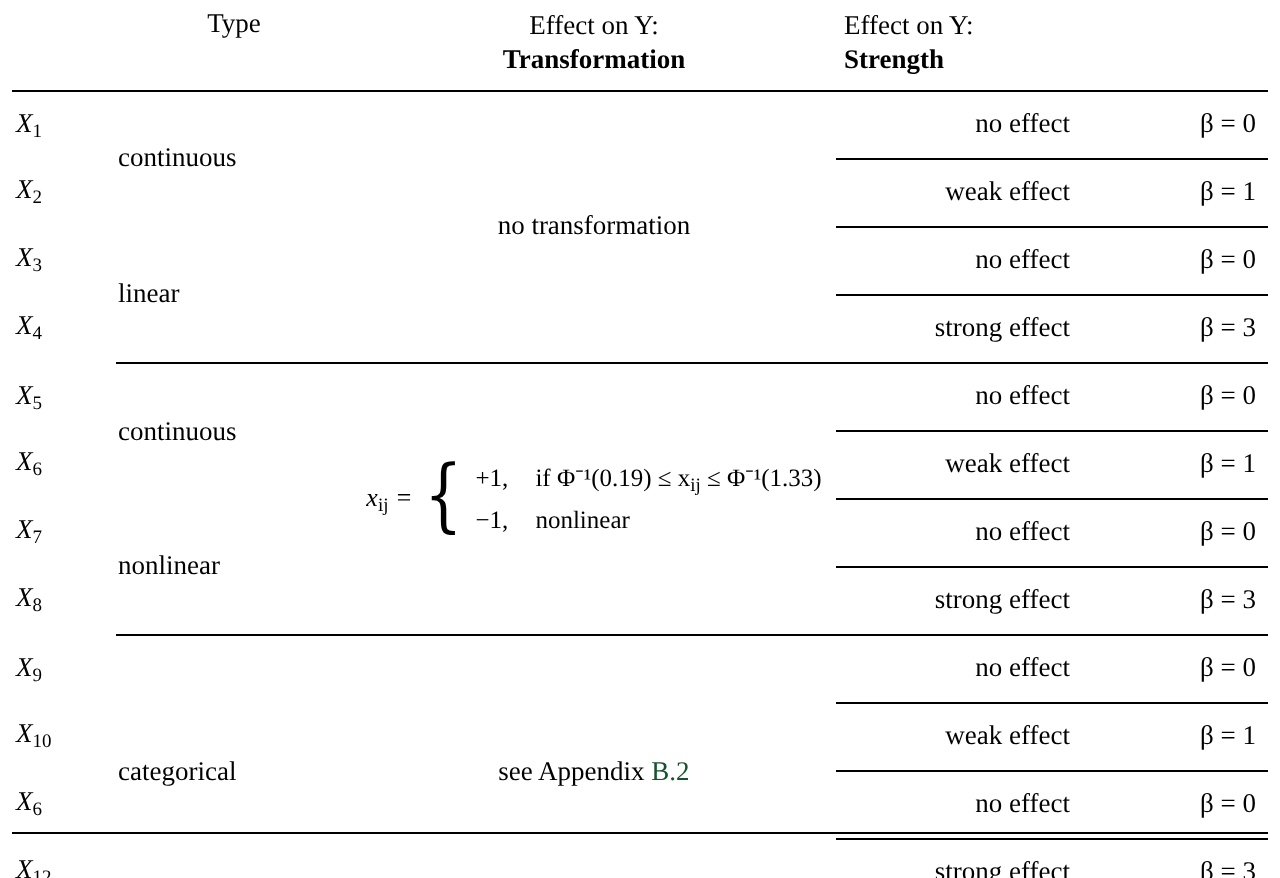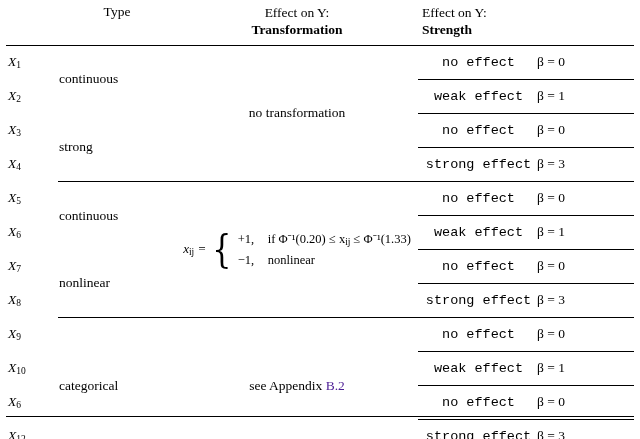--- a/index.html
+++ b/index.html
@@ -70,27 +70,27 @@
     white-space: nowrap;
   }
   td.type {
     text-align: left;
     white-space: nowrap;
   }
   td.trans {
     text-align: center;
   }
   td.strength {
-    text-align: center;
+    text-align: right;
     padding-left: 4px;
     white-space: nowrap;
     border-bottom: 0.8px solid #000;
-    font-family: Liberation Mono, monospace;
   }
   td.beta {
+    text-align: right;
     padding-right: 6px;
     white-space: nowrap;
     border-bottom: 0.8px solid #000;
   }
   tr.last-of-group td.strength,
   tr.last-of-group td.beta {
     border-bottom: 0.8px solid #000;
   }
   
   td.grp-sep {
@@ -98,21 +98,21 @@
   }
   .var-sym {
     font-style: italic;
   }
   sub {
     font-size: 9.5px;
     vertical-align: -0.25em;
     font-style: normal;
   }
   .appendix-link {
-    color: #4c1d95;
+    color: #14532d;
   }
   
   .cases-wrap {
     display: inline-flex;
     align-items: center;
     justify-content: flex-start;
     gap: 3px;
     font-size: 13px;
   }
   .cases-lhs {
@@ -196,21 +196,21 @@
         <td class="strength">no effect</td>
         <td class="beta">β = 0</td>
       </tr>
       <tr>
         <td class="var"><span class="var-sym">X</span><sub>2</sub></td>
         <td class="strength">weak effect</td>
         <td class="beta">β = 1</td>
       </tr>
       <tr>
         <td class="var"><span class="var-sym">X</span><sub>3</sub></td>
-        <td class="type" rowspan="2">strong</td>
+        <td class="type" rowspan="2">linear</td>
         <td class="strength">no effect</td>
         <td class="beta">β = 0</td>
       </tr>
       <tr class="last-of-group">
         <td class="var"><span class="var-sym">X</span><sub>4</sub></td>
         <td class="strength">strong effect</td>
         <td class="beta">β = 3</td>
       </tr>
       <tr style="height:0;">
         <td style="height:0;padding:0;"></td>
@@ -220,21 +220,21 @@
       </tr>
 
       <tr>
         <td class="var"><span class="var-sym">X</span><sub>5</sub></td>
         <td class="type" rowspan="2">continuous</td>
         <td class="trans" rowspan="4">
           <span class="cases-wrap">
             <span class="cases-lhs"><span>x</span><sub>ij</sub> <span>=</span></span>
             <span class="brace">{</span>
             <span class="cases-rows">
-              <span class="cases-row"><span class="cases-val">+1,</span><span>if Φ⁻¹(0.20) ≤ x</span><sub>ij</sub><span> ≤ Φ⁻¹(1.33)</span></span><br>
+              <span class="cases-row"><span class="cases-val">+1,</span><span>if Φ⁻¹(0.19) ≤ x</span><sub>ij</sub><span> ≤ Φ⁻¹(1.33)</span></span><br>
               <span class="cases-row"><span class="cases-val">−1,</span><span>nonlinear</span></span>
             </span>
           </span>
         </td>
         <td class="strength">no effect</td>
         <td class="beta">β = 0</td>
       </tr>
       <tr>
         <td class="var"><span class="var-sym">X</span><sub>6</sub></td>
         <td class="strength">weak effect</td>

